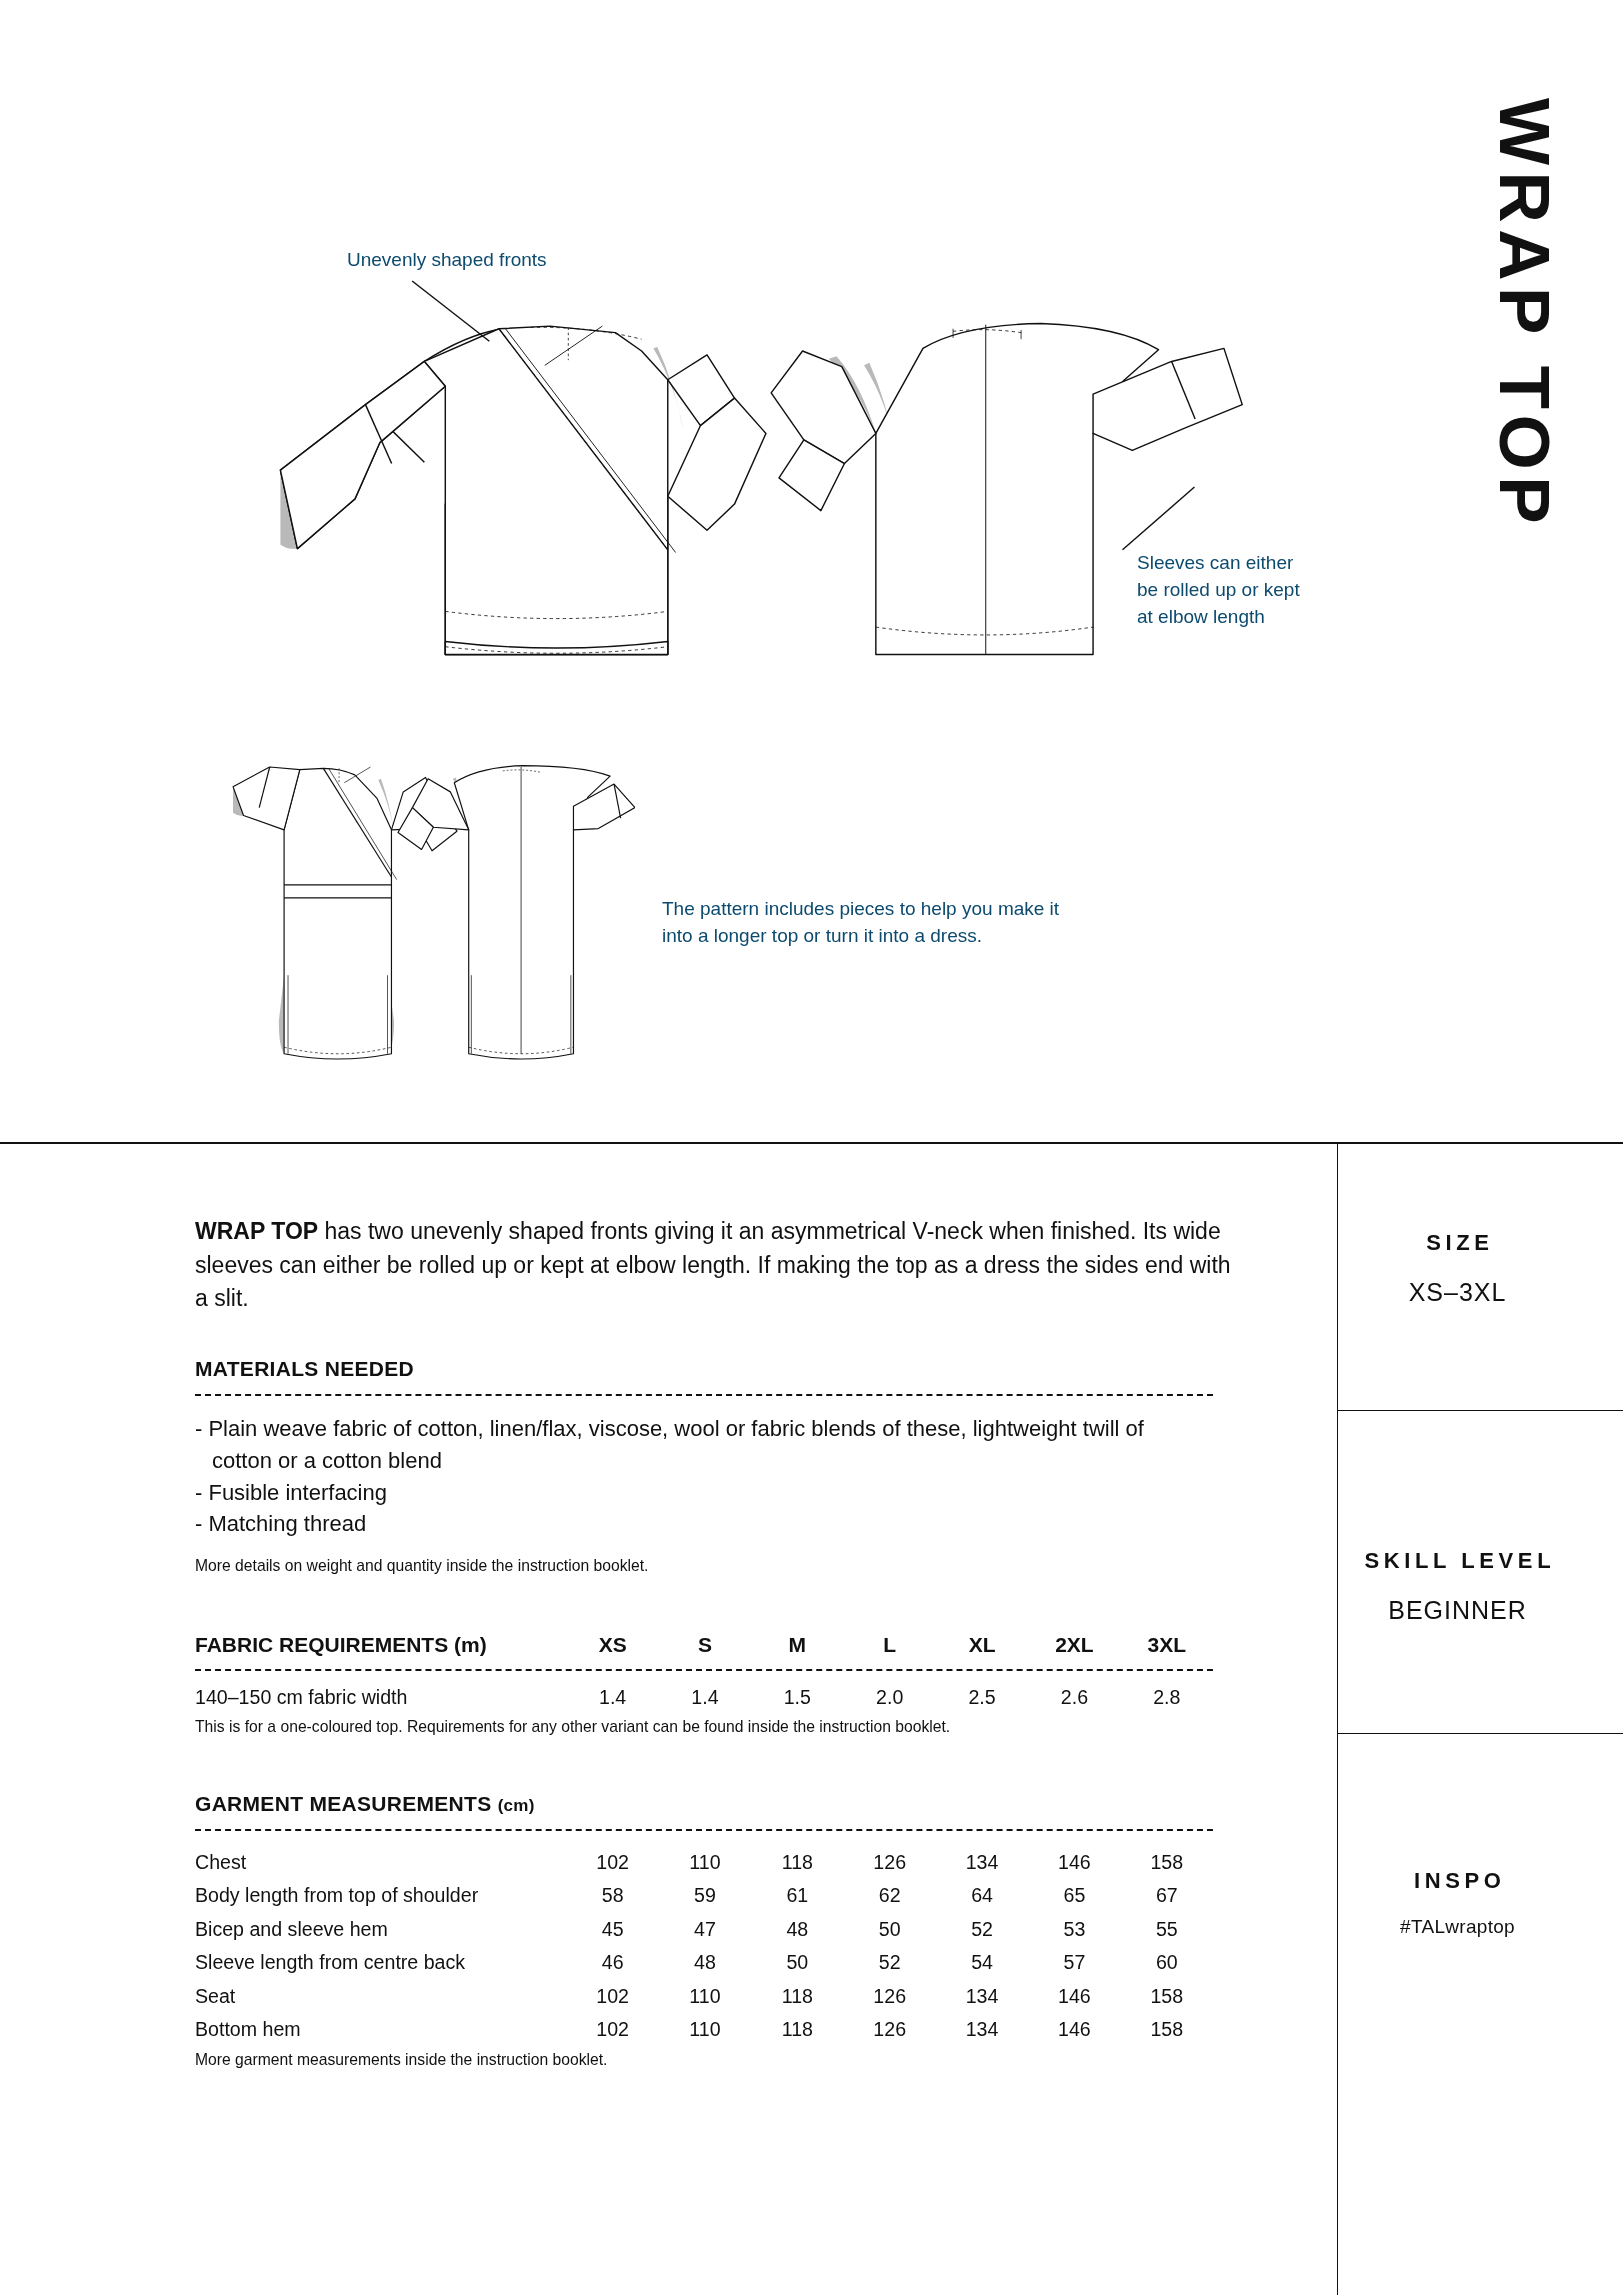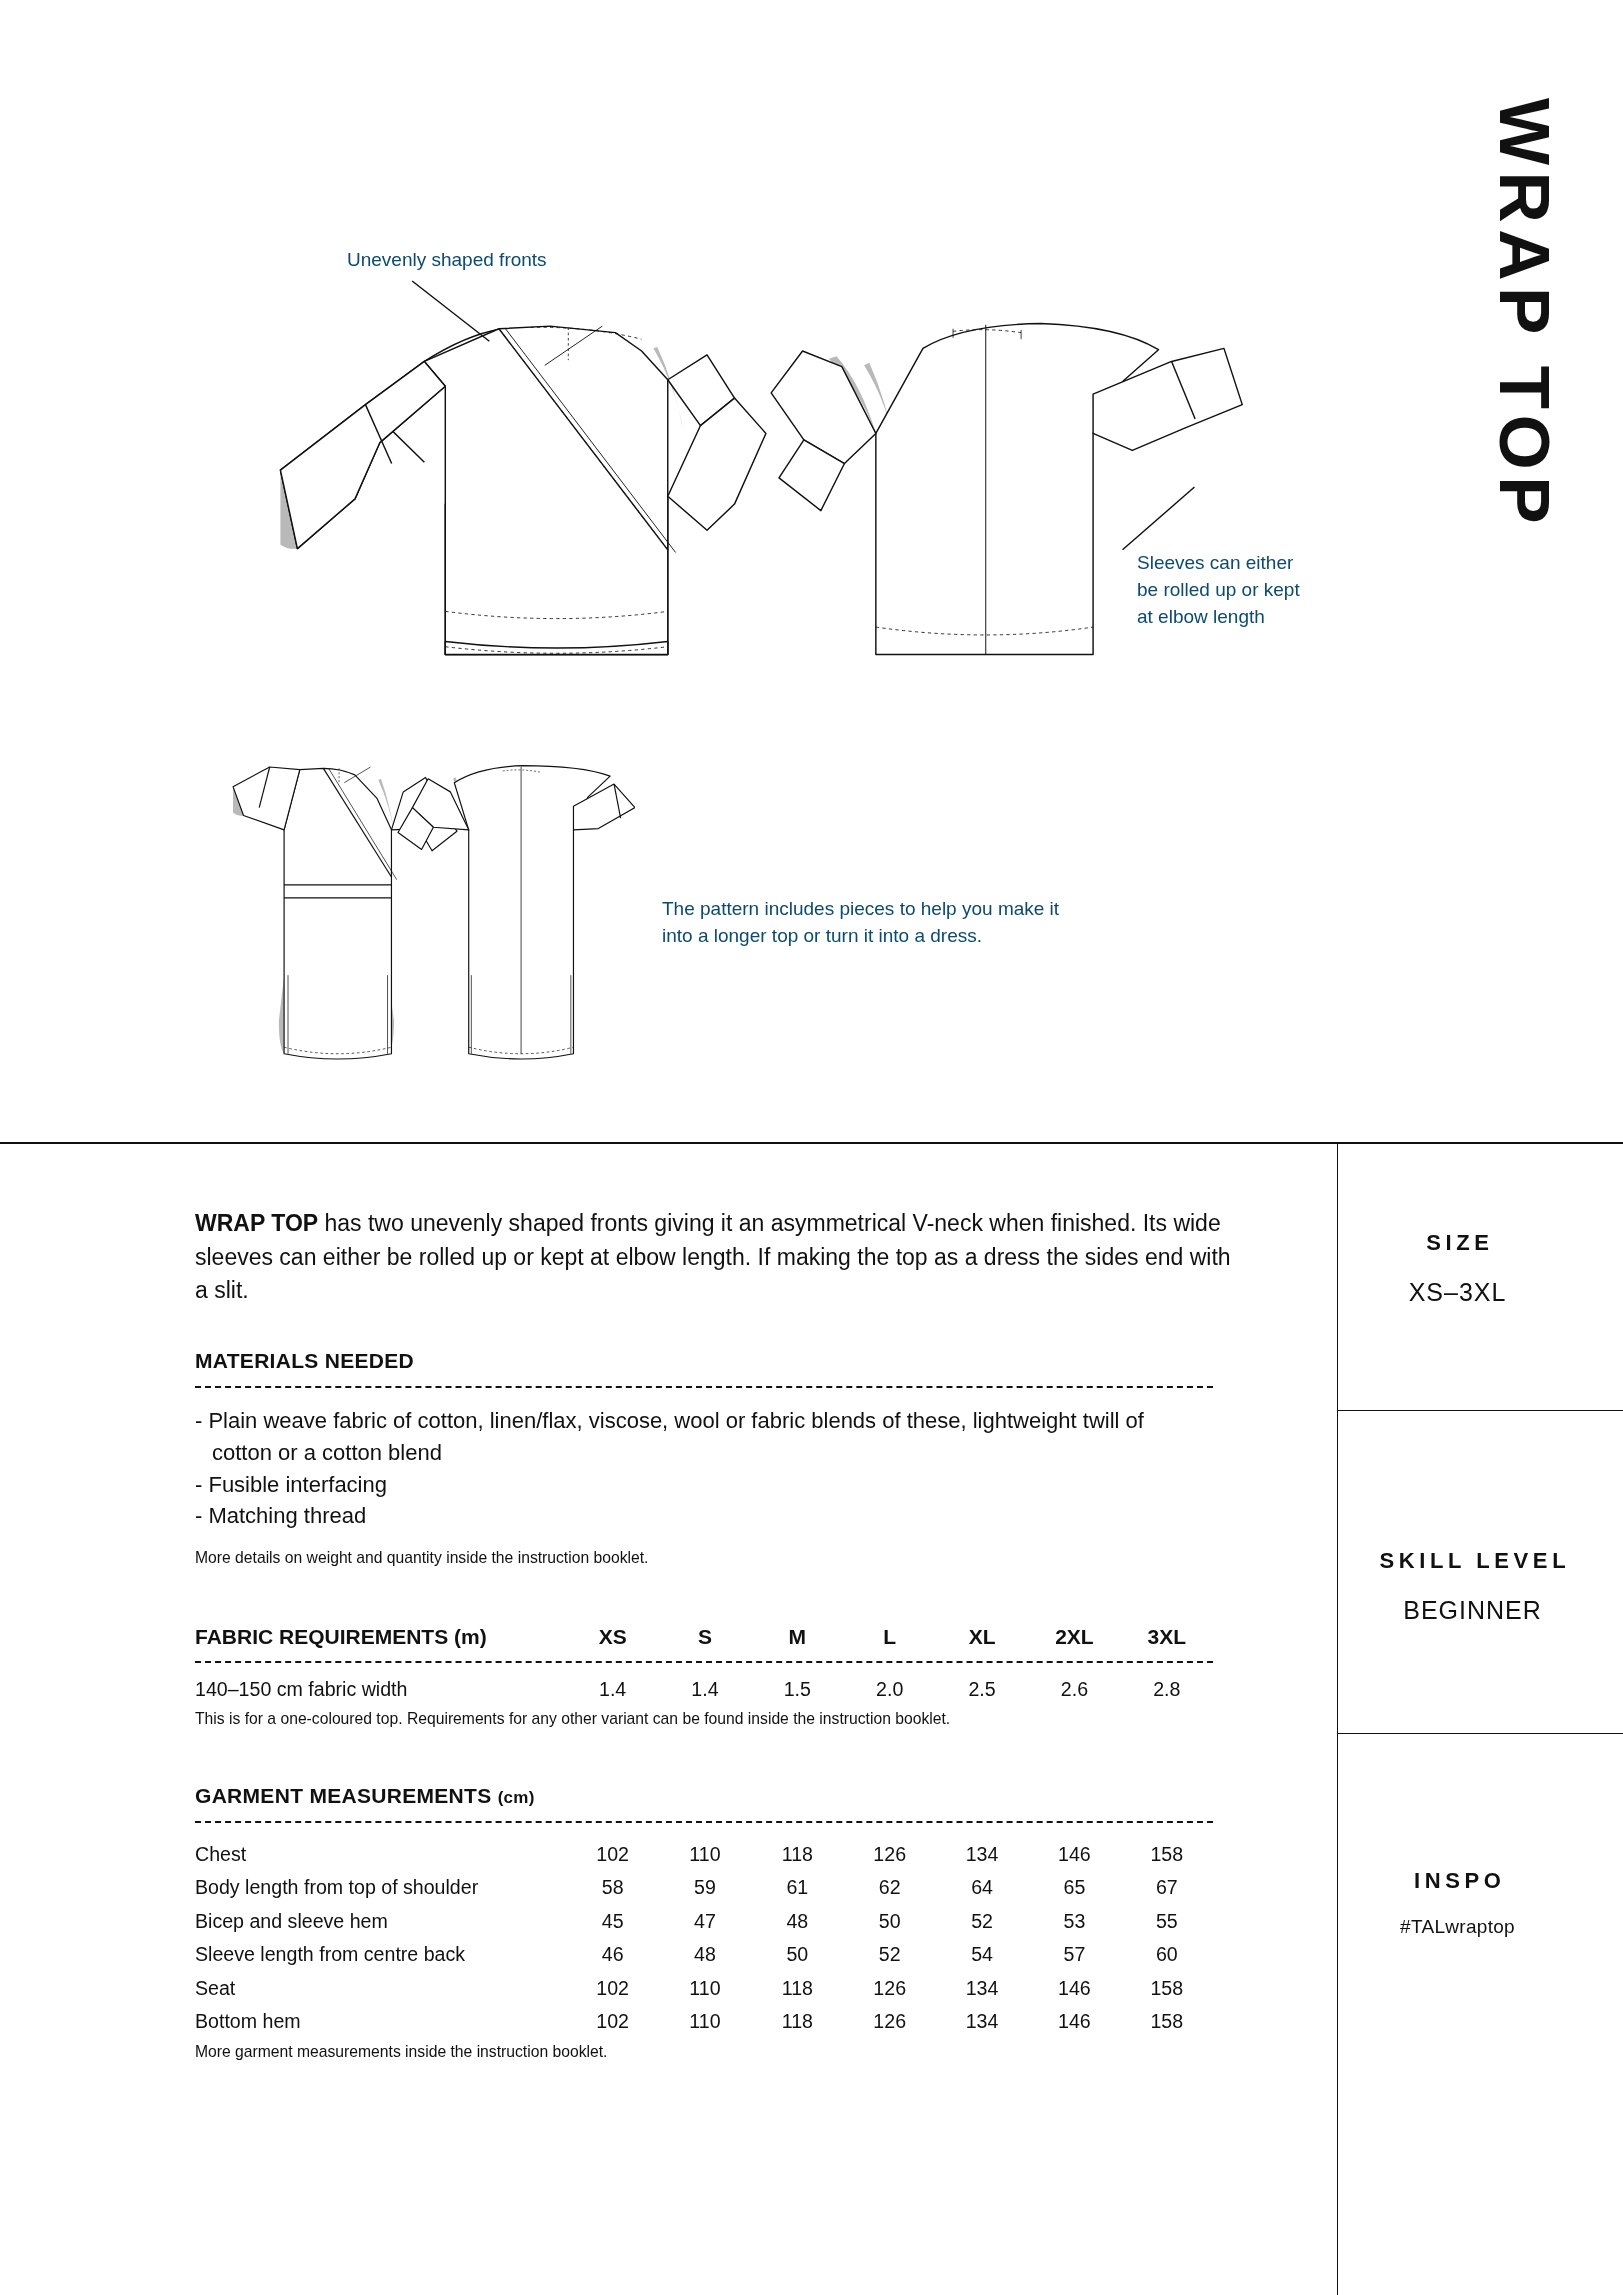--- a/index.html
+++ b/index.html
@@ -99,21 +99,21 @@
   .content {
     position: absolute;
     left: 195px;
     top: 1203px;
     width: 1047px;
   }
 
   .intro {
     font-size: 23px;
     line-height: 1.46;
-    margin: 4px 0 41px 0;
+    margin: 12px 0 41px 0;
   }
   .intro b { font-weight: bold; }
 
   .sec-head {
     font-size: 21px;
     font-weight: bold;
     letter-spacing: 0.3px;
     margin: 0;
   }
   .sec-head .unit {
@@ -193,21 +193,21 @@
   }
 
   
   .side {
     position: absolute;
     left: 1337px;
     width: 241px;
     text-align: center;
   }
   .side-size  { top: 1230px; }
-  .side-skill { top: 1548px; padding-left: 15px; }
+  .side-skill { top: 1548px; }
   .side-inspo { top: 1868px; }
 
   .side-head {
     font-size: 22px;
     font-weight: bold;
     letter-spacing: 4.6px;
     margin: 0 0 22px 0;
     text-indent: 4.6px;
   }
   .side-val {

